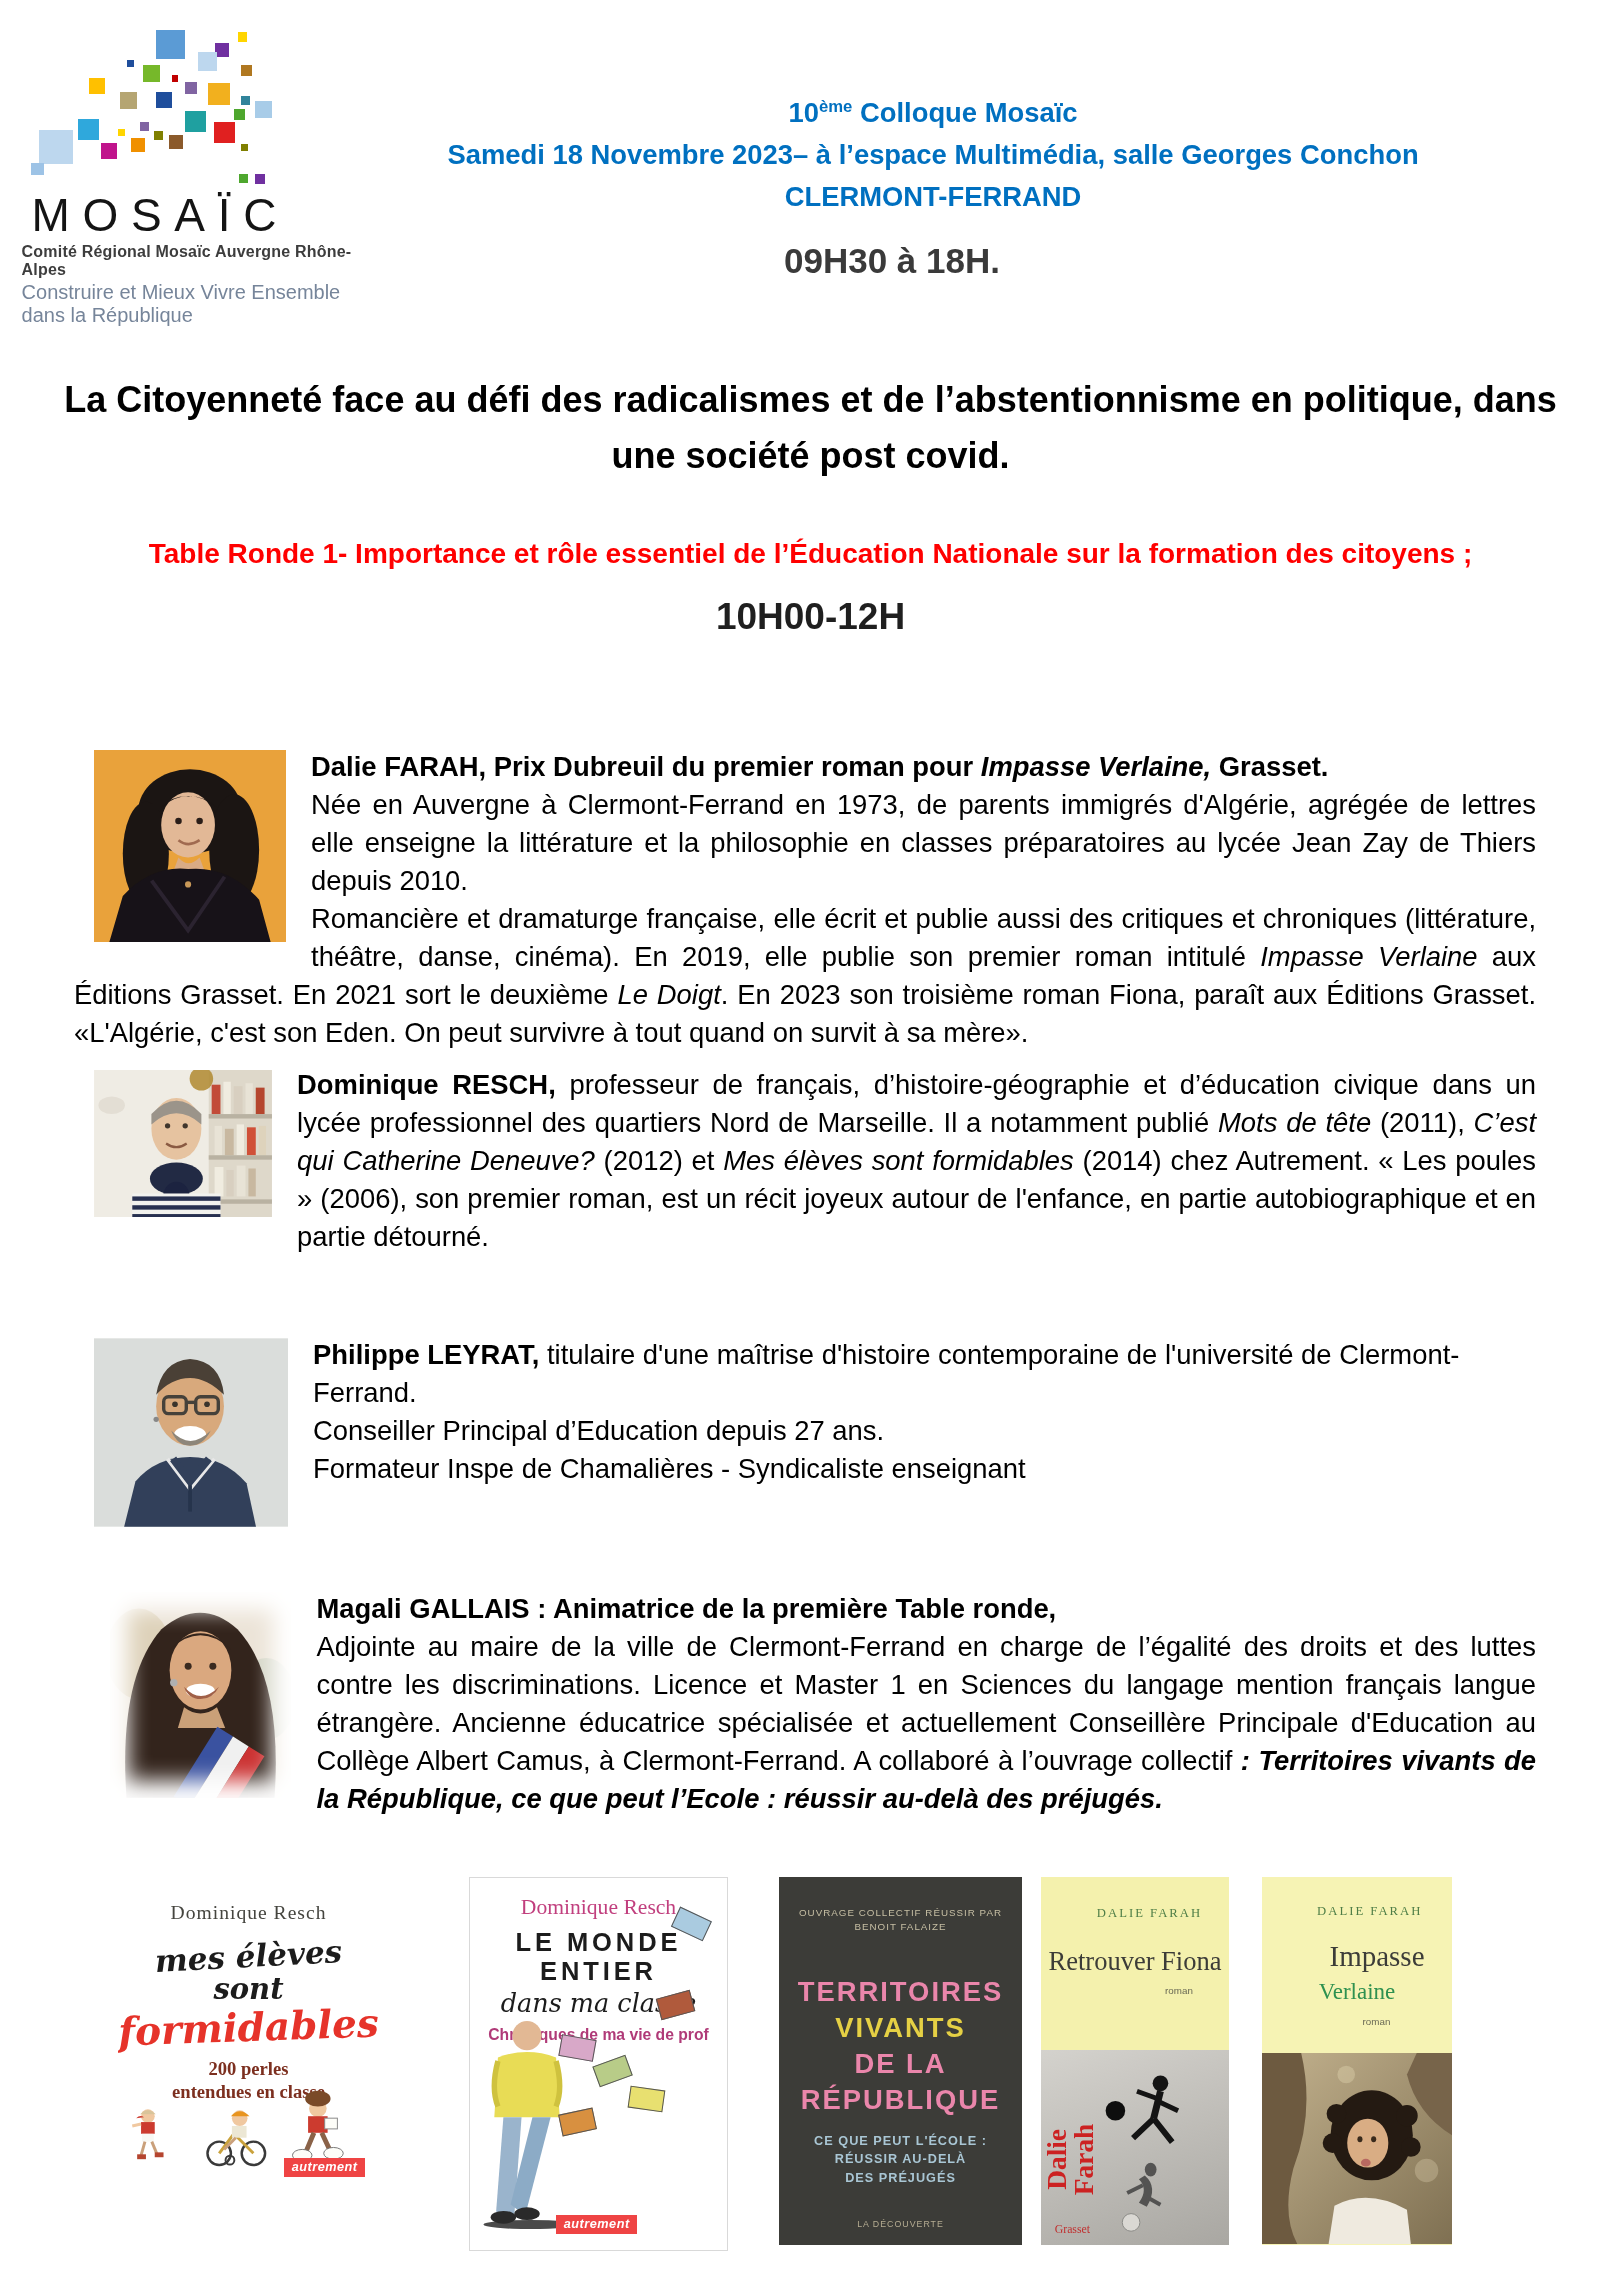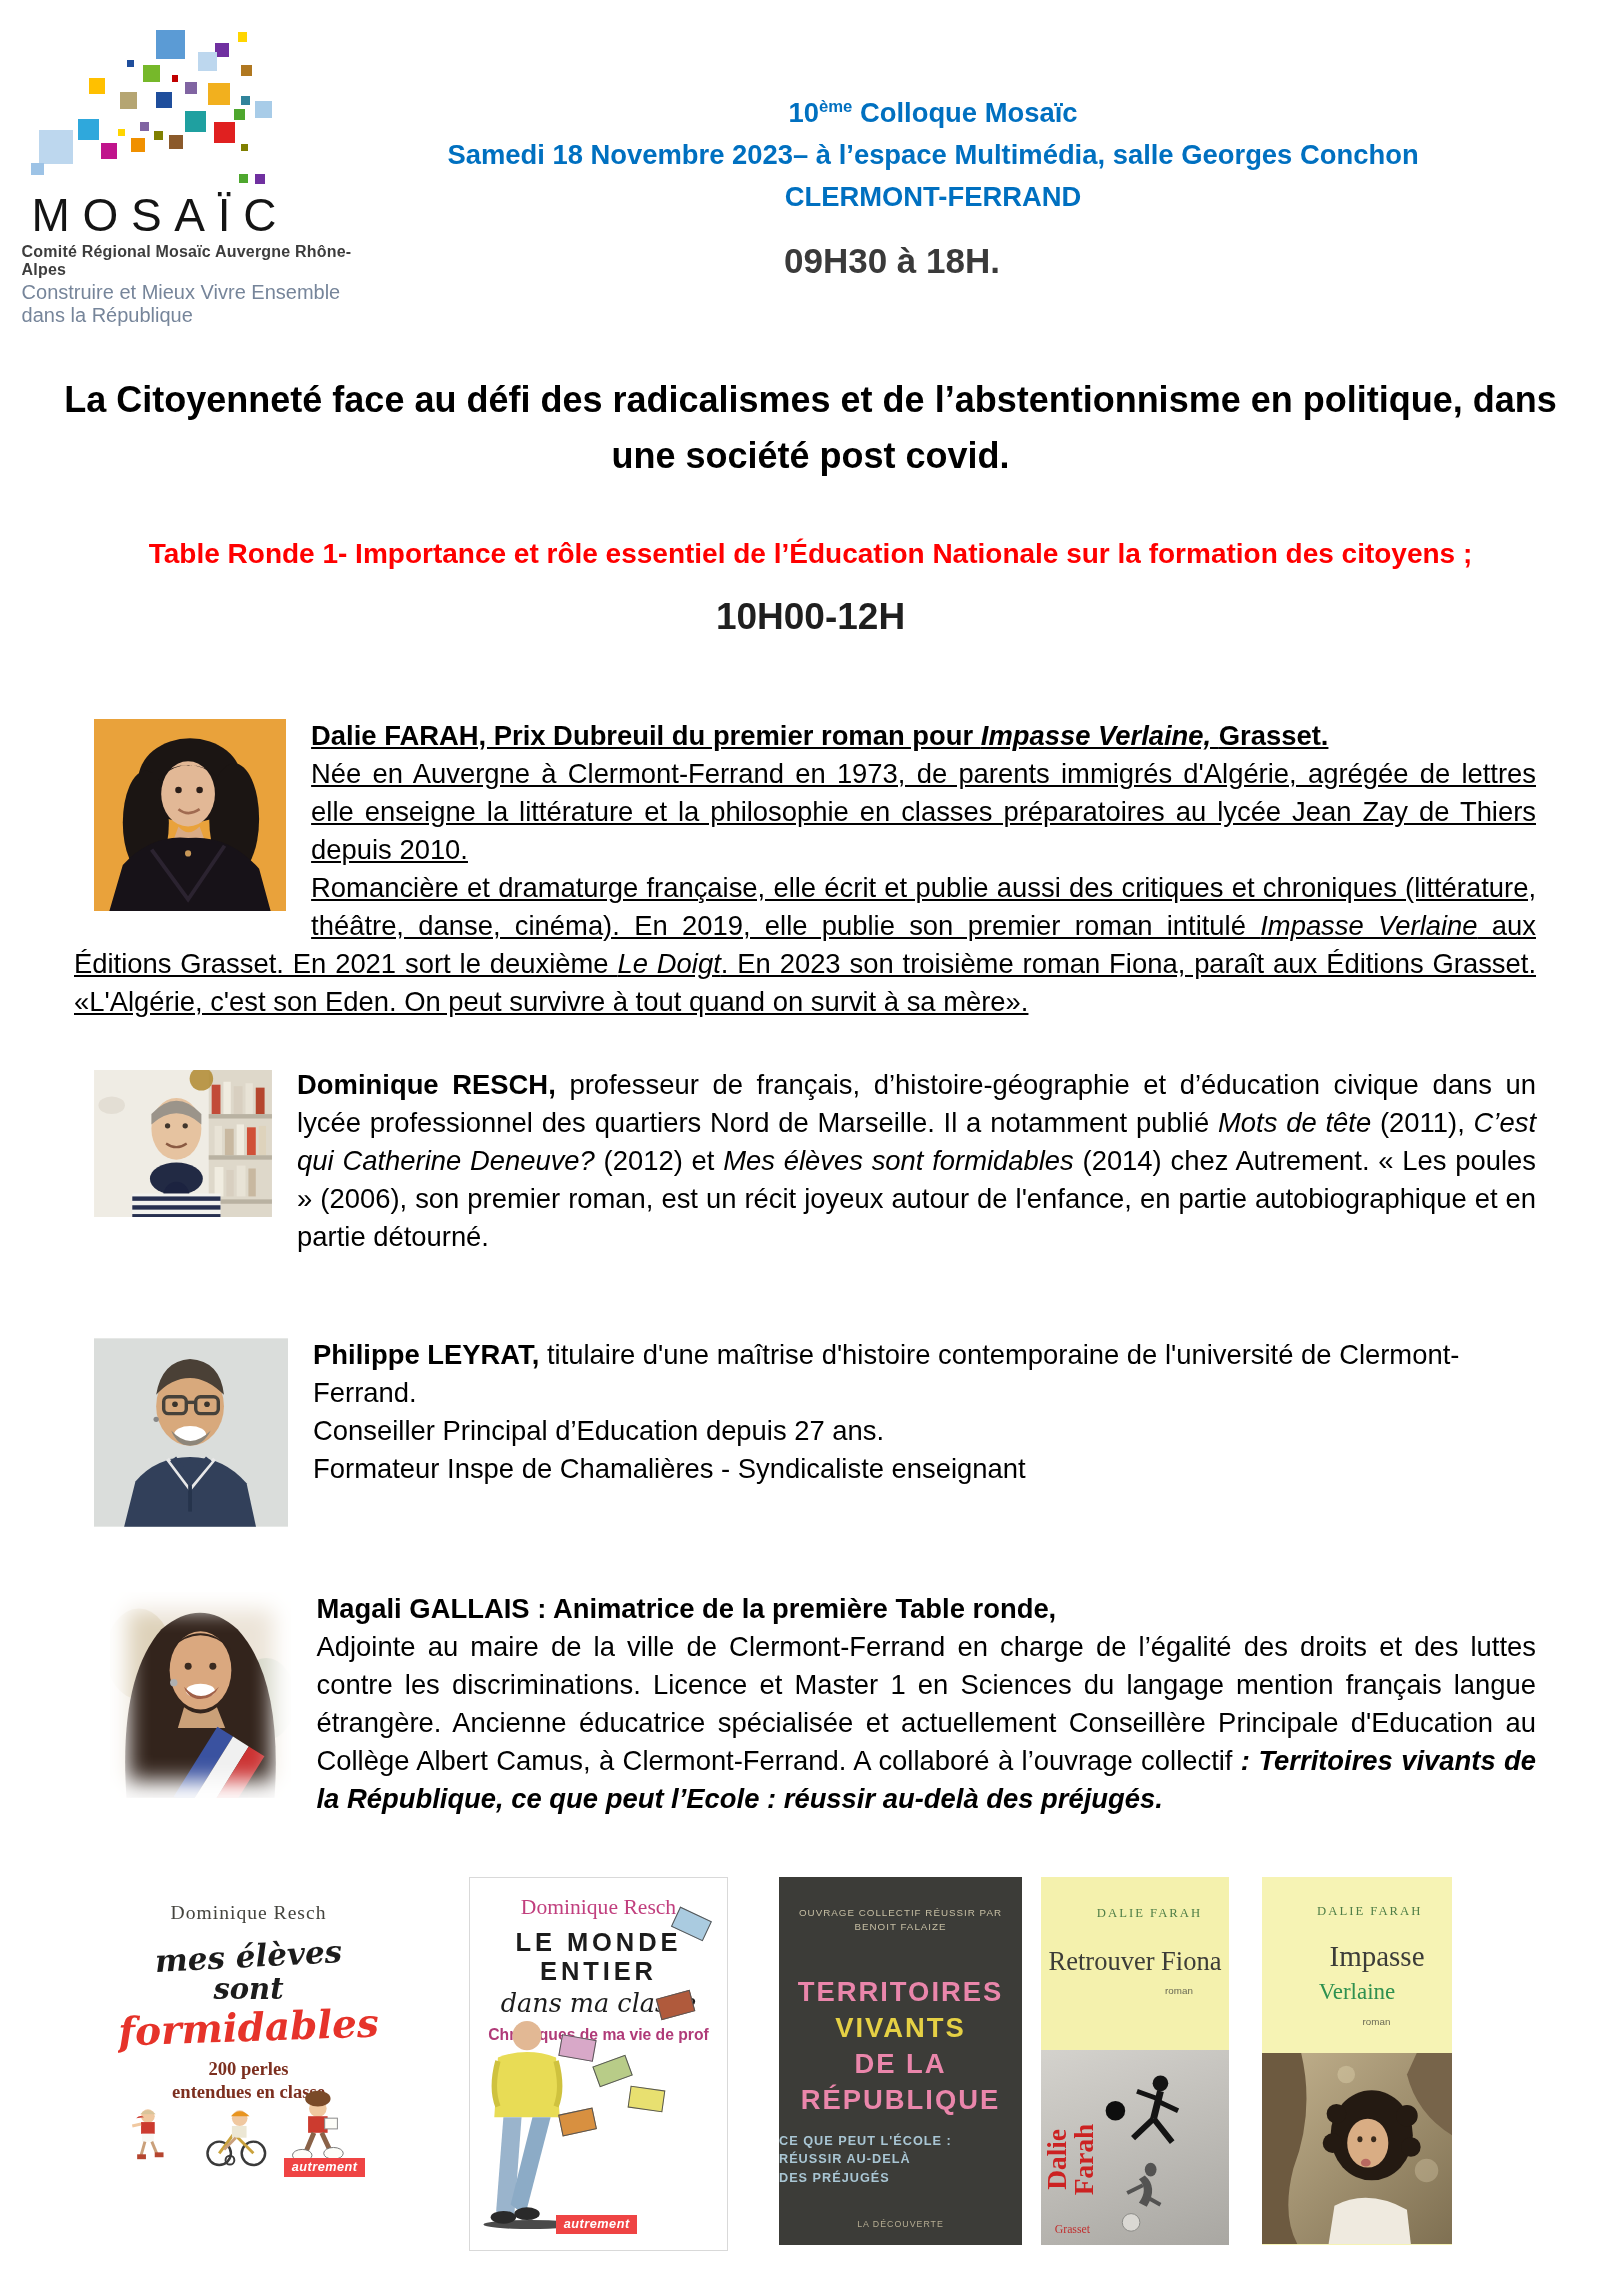--- a/index.html
+++ b/index.html
@@ -23,21 +23,21 @@
   .main-title{position:absolute;left:0;right:0;top:372px;text-align:center;
               font-weight:bold;font-size:36px;line-height:56px;color:#000;}
   .tr-line{position:absolute;left:0;right:0;top:538px;text-align:center;
            color:#FF0000;font-weight:bold;font-size:28px;}
   .tr-time{position:absolute;left:0;right:0;top:596px;text-align:center;
            font-weight:bold;font-size:37px;color:#1f1f1f;}
 
   
   .bio{position:absolute;left:74px;width:1462px;font-size:27.4px;line-height:38px;text-align:justify;}
   .bio p{margin:0;}
-  #bio-dalie{top:717px;text-decoration:underline;}
+  #bio-dalie{top:748px;}
   #bio-dominique{top:1066px;}
   #bio-philippe{top:1336px;}
   #bio-magali{top:1590px;}
   .photo{float:left;margin:2px 25.5px 9.8px 19.6px;line-height:0;}
   .flexbio{display:flex;align-items:flex-start;}
   .flexbio .photo{float:none;flex:0 0 auto;margin:3.9px 25.5px 0 19.6px;}
   .flexbio p{flex:1 1 auto;}
   .soft{position:relative;margin-left:36px;}
   .soft::after{content:"";position:absolute;inset:0;box-shadow:inset 0 0 21.6px 17.6px #ffffff;pointer-events:none;}
   .seg-b{font-weight:700;}
@@ -77,21 +77,21 @@
   .paper{position:absolute;width:33px;height:19.6px;border:1px solid #555;}
   .b2-pub{position:absolute;left:86px;bottom:15.7px;}
 
   
   .b3-pre{color:#c7bfa4;font-size:9.8px;letter-spacing:1px;text-align:center;margin-top:29px;line-height:14.7px;}
   .b3-t{font-weight:bold;letter-spacing:2px;text-align:center;line-height:36px;}
   .b3-t1{color:#ea86ab;font-size:27.4px;margin-top:39px;}
   .b3-t2{color:#e5d044;font-size:27.4px;}
   .b3-t3{color:#ea86ab;font-size:27.4px;}
   .b3-t4{color:#ea86ab;font-size:27.4px;}
-  .b3-s{color:#a9c6d4;font-size:12.7px;font-weight:bold;letter-spacing:1px;line-height:18.6px;margin-top:13.7px;}
+  .b3-s{color:#a9c6d4;font-size:12.7px;font-weight:bold;letter-spacing:1px;line-height:18.6px;margin-top:13.7px;text-align:center;}
   .b3-pub{position:absolute;bottom:15.7px;left:0;right:0;text-align:center;color:#b5ac92;font-size:8.8px;letter-spacing:1px;}
 
   
   .b4-top{height:173px;text-align:center;}
   .b4-author{padding-top:29px;color:#4e7d46;font-size:12.7px;letter-spacing:2px;font-family:"Liberation Serif",serif;padding-left:29px;}
   .b4-title{font-family:"Liberation Serif",serif;font-size:26.5px;color:#3c3c38;margin-top:25.5px;}
   .b4-roman{font-size:9.8px;color:#6a6a55;margin-top:7.8px;padding-left:88px;}
   .b4-photo{position:relative;height:195px;background:linear-gradient(160deg,#d4d2cd,#a9a7a2);}
   .b4-side{position:absolute;left:-29px;top:82px;transform:rotate(-90deg);color:#cc2222;
            font-weight:bold;font-size:27.4px;line-height:27.4px;font-family:"Liberation Serif",serif;text-align:center;width:118px;}

